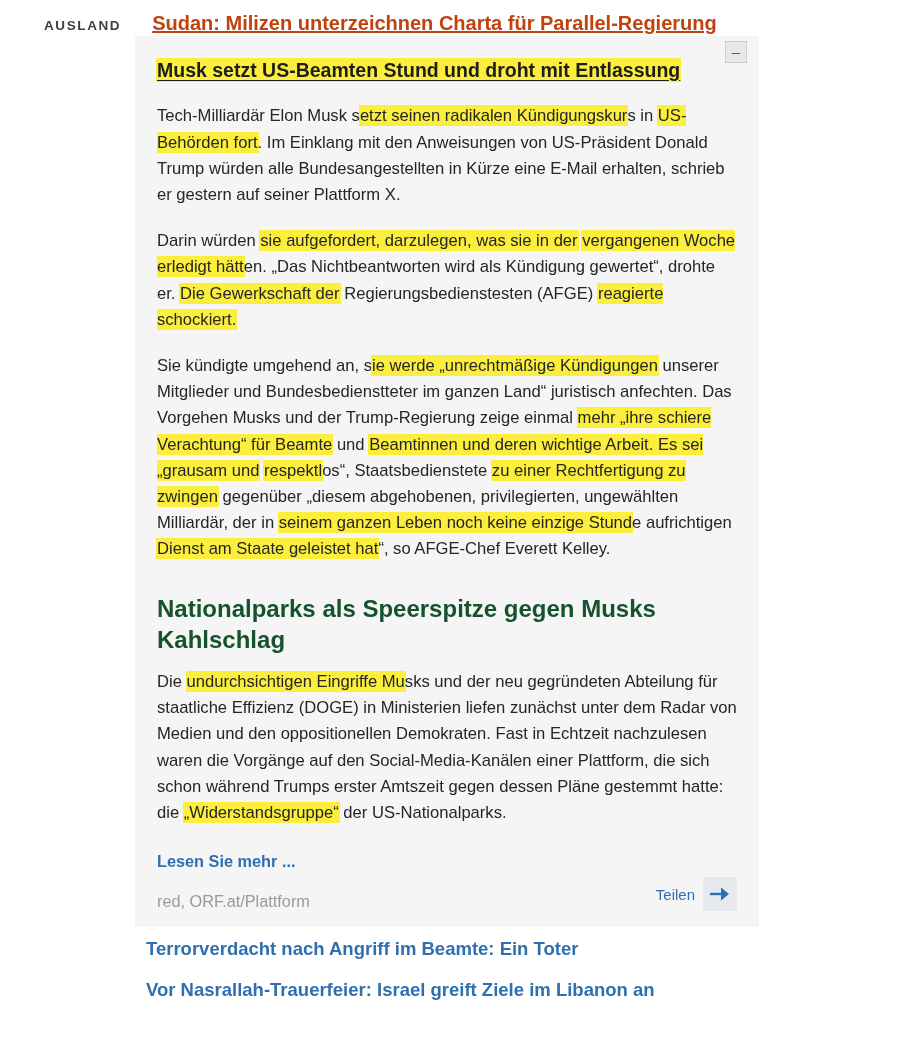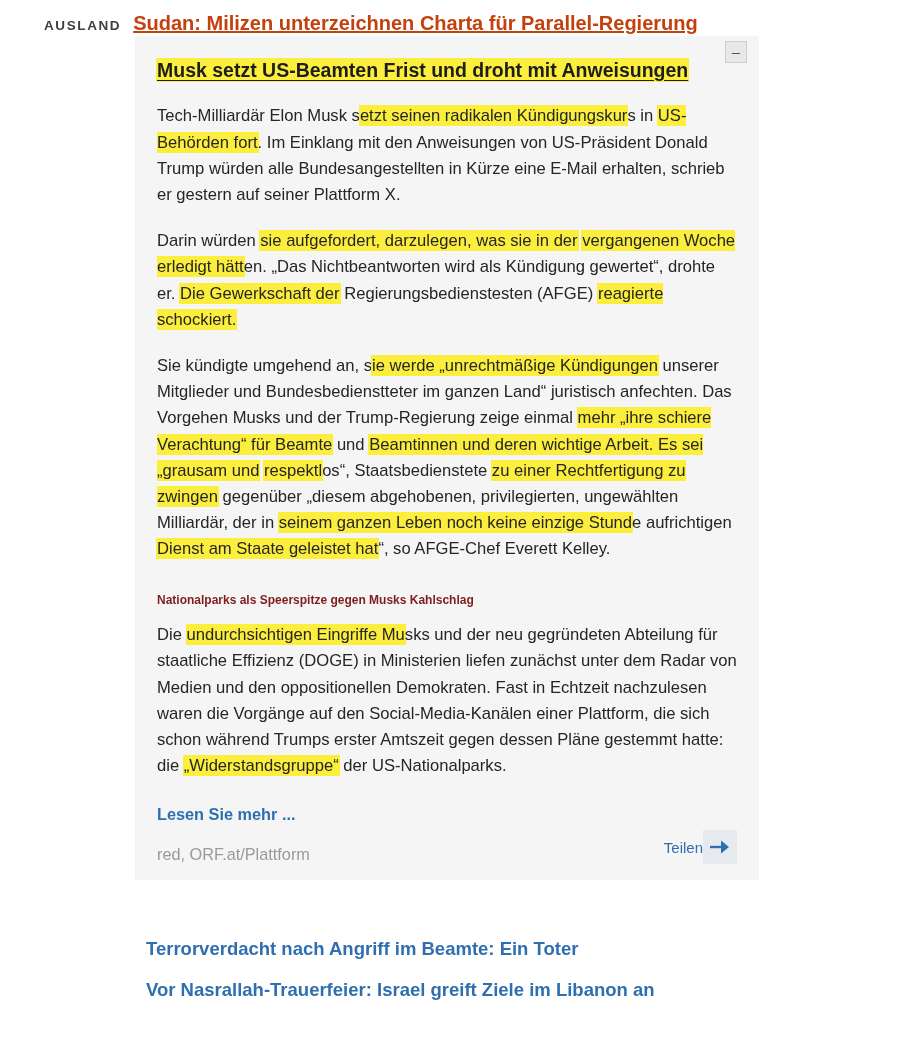--- a/index.html
+++ b/index.html
@@ -14,21 +14,21 @@
     width: 906px;
     height: 1044px;
     overflow: hidden;
     background: #ffffff;
   }
 
   
   .topbar {
     display: flex;
     align-items: baseline;
-    gap: 12px;
+    gap: 31px;
     padding: 12px 8px 10px 44px;
   }
   .kicker {
     font-size: 13.5px;
     letter-spacing: 1.6px;
     color: #3c4043;
     font-weight: 600;
     text-transform: uppercase;
     white-space: nowrap;
   }
@@ -66,23 +66,23 @@
   h1.headline {
     font-size: 19.5px;
     font-weight: 700;
     color: #1d1d1d;
     margin: 4px 0 20px 0;
     line-height: 1.3;
     text-decoration: underline;
     text-underline-offset: 3px;
   }
   h2.subhead {
-    font-size: 12px;
-    font-weight: 700;
-    color: #7f1d1d;
+    font-size: 24px;
+    font-weight: 700;
+    color: #14532d;
     margin: 30px 0 14px 0;
     line-height: 1.3;
   }
   p.body {
     font-size: 16.6px;
     line-height: 1.58;
     color: #252525;
     margin: 0 0 20px 0;
   }
   .hl {
@@ -102,20 +102,21 @@
     justify-content: space-between;
     margin-top: 6px;
   }
   .source {
     font-size: 16.3px;
     color: #9a9a9a;
   }
   .sharewrap {
     display: flex;
     align-items: center;
+    gap: 8px;
   }
   .sharelabel {
     font-size: 15px;
     color: #2f6fb0;
   }
   .sharebtn {
     width: 34px; height: 34px;
     background: #e6eaee;
     display: flex; align-items: center; justify-content: center;
     cursor: pointer;
@@ -146,21 +147,21 @@
   <div class="topbar">
     <span class="kicker">AUSLAND</span>
     <a class="toplink" href="#">Sudan: Milizen unterzeichnen Charta für Parallel-Regierung</a>
   </div>
 
   <div class="card">
 
     <div class="collapse-btn">–</div>
 
     <h1 class="headline">
-      <span class="hl">Musk setzt US-Beamten Frist und droht mit Anweisungen</span>
+      <span class="hl">Musk setzt US-Beamten Stund und droht mit Entlassung</span>
     </h1>
 
     <p class="body">
       <span>Tech-Milliardär Elon Musk s</span><span class="hl">etzt seinen radikalen Kündigungskur</span><span>s in </span><span class="hl">US-Behörden fort</span><span>. Im Einklang mit den Anweisungen von US-Präsident Donald Trump würden alle Bundesangestellten in Kürze eine E-Mail erhalten, schrieb er gestern auf seiner Plattform X.</span>
     </p>
 
     <p class="body">
       <span>Darin würden </span><span class="hl">sie aufgefordert, darzulegen, was sie in der</span><span> </span><span class="hl">vergangenen Woche erledigt hätt</span><span>en. „Das Nichtbeantworten wird als Kündigung gewertet“, drohte er. </span><span class="hl">Die Gewerkschaft der</span><span> Regierungsbedienstesten (AFGE) </span><span class="hl">reagierte schockiert.</span><span></span>
     </p>
 

